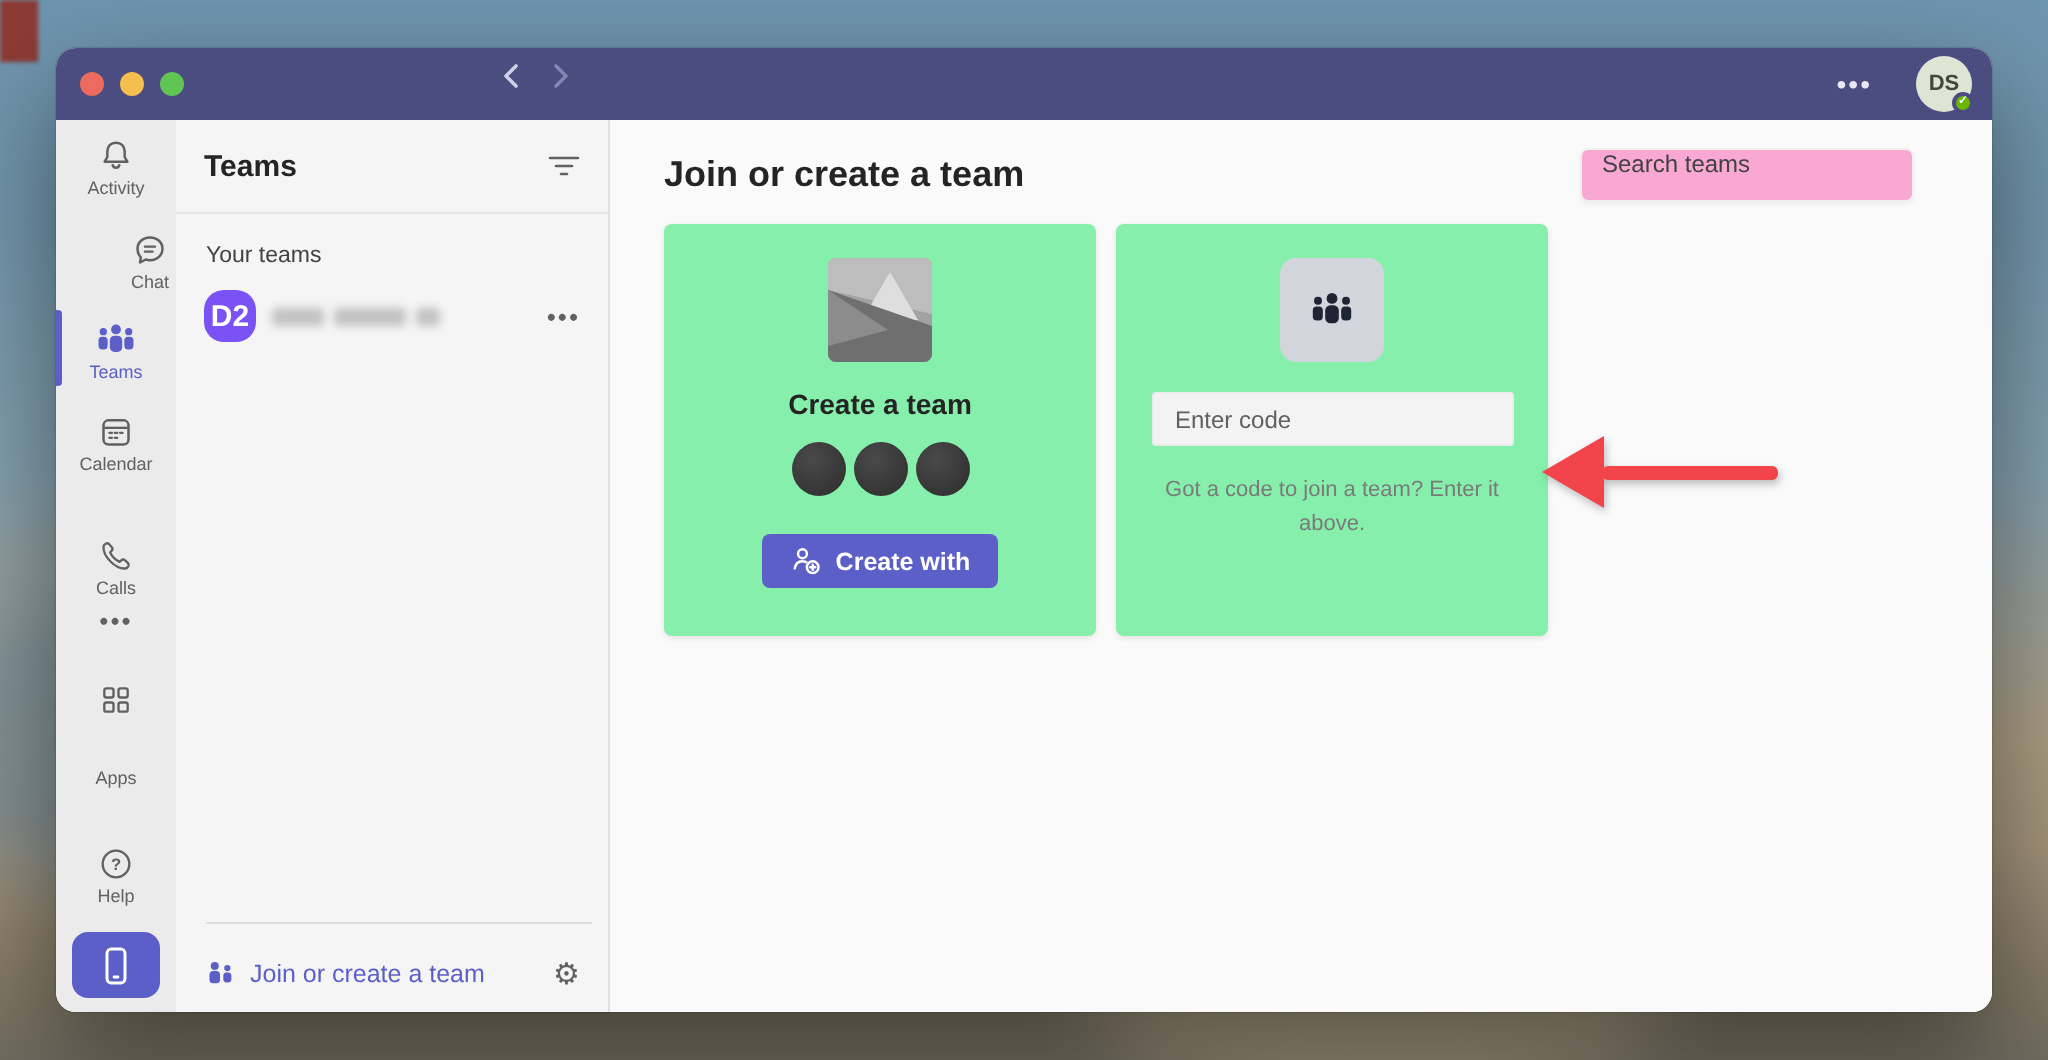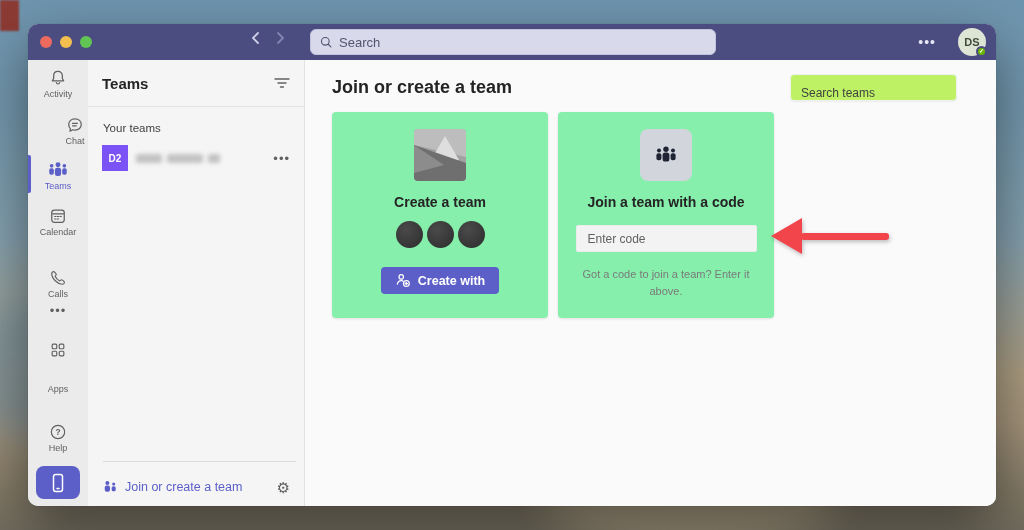--- a/index.html
+++ b/index.html
@@ -43,35 +43,35 @@
   .mobile-btn { position:absolute; left:8px; top:406px; width:44px; height:33px; background:#5b5fc7; border-radius:8px;
     display:flex; align-items:center; justify-content:center; cursor:pointer; }
 
   
   .panel { position:relative; width:217px; background:#f5f5f5; flex:none; border-right:1px solid #e1e1e1; }
   .panel-header { position:absolute; left:0; top:0; width:100%; height:47px; border-bottom:1px solid #e4e4e4;
     display:flex; align-items:center; justify-content:space-between; padding:0 14px; }
   .panel-title { font-size:15px; font-weight:bold; color:#242424; }
   .your-teams { position:absolute; left:15px; top:62px; font-size:11.5px; color:#424242; }
   .team-row { position:absolute; left:0; top:80px; width:100%; height:36px; display:flex; align-items:center; padding:0 14px; gap:8px; cursor:pointer; }
-  .team-avatar { width:26px; height:26px; border-radius:0; background:#7b52f5; color:#fff; font-size:10px; font-weight:bold;
+  .team-avatar { width:26px; height:26px; border-radius:10px; background:#7b52f5; color:#fff; font-size:15px; font-weight:bold;
     display:flex; align-items:center; justify-content:center; flex:none; }
   .blur-name { display:flex; gap:5px; align-items:center; filter:blur(2px); }
   .blur-bar { height:9px; background:#bdbdbd; border-radius:2px; opacity:.9; }
   .team-more { margin-left:auto; color:#616161; font-size:13px; letter-spacing:1px; }
   .panel-divider { position:absolute; left:15px; right:8px; top:401px; border-top:1px solid #dcdcdc; }
   .panel-footer { position:absolute; left:0; top:412px; width:100%; height:30px; display:flex; align-items:center; padding:0 14px; gap:7px; }
   .footer-link { font-size:12.5px; color:#5b5fc7; cursor:pointer; }
   .gear { margin-left:auto; color:#616161; font-size:15px; cursor:pointer; line-height:1; }
 
   
   .main { position:relative; flex:1; background:#fafafa; }
   .main-title { position:absolute; left:27px; top:17px; font-size:18px; font-weight:600; color:#242424; }
-  .search-teams { position:absolute; left:485px; top:14px; width:167px; height:27px; background:#bef264; border:1px solid #f0f0f0;
-    border-radius:4px; box-shadow:0 1px 2px rgba(0,0,0,.06); display:flex; align-items:flex-end; padding:0 8px 0 10px; }
+  .search-teams { position:absolute; left:485px; top:14px; width:167px; height:27px; background:#f9a8d4; border:1px solid #f0f0f0;
+    border-radius:4px; box-shadow:0 1px 2px rgba(0,0,0,.06); display:flex; align-items:flex-start; padding:0 8px 0 10px; }
   .search-teams input { flex:1; border:none; outline:none; background:transparent; font-size:12px; color:#424242; font-family:"Liberation Sans",sans-serif; }
   .search-teams input::placeholder { color:#424242; opacity:1; }
 
   .card { position:absolute; top:52px; width:216px; height:206px; background:#86efac; border-radius:4px;
     box-shadow:0 1px 3px rgba(0,0,0,.10); display:flex; flex-direction:column; align-items:center; }
   .card1 { left:27px; } .card2 { left:253px; }
   .card-art { margin-top:17px; width:52px; height:52px; border-radius:4px; overflow:hidden; }
   .card-tile { margin-top:17px; width:52px; height:52px; border-radius:8px; background:#d2d6dc; display:flex; align-items:center; justify-content:center; }
   .card-title { margin-top:13px; font-size:14px; font-weight:bold; color:#242424; }
   .circles { margin-top:11px; display:flex; gap:4px; }
@@ -107,27 +107,20 @@
         <span class="light y"></span>
         <span class="light g"></span>
       </div>
       <div class="nav-arrows">
         <svg class="ico" width="12" height="14" viewBox="0 0 12 14">
             <polyline points="8,2 3,7 8,12" fill="none" stroke="#cfcfe8" stroke-width="1.8" stroke-linecap="round" stroke-linejoin="round"></polyline>
           </svg>
         <svg class="ico" width="12" height="14" viewBox="0 0 12 14">
             <polyline points="4,2 9,7 4,12" fill="none" stroke="#8385b2" stroke-width="1.8" stroke-linecap="round" stroke-linejoin="round"></polyline>
           </svg>
-      </div>
-      <div class="tb-search">
-        <svg class="ico" width="14" height="14" viewBox="0 0 20 20">
-            <circle cx="9" cy="9" r="5.5" fill="none" stroke="#54546f" stroke-width="1.6"></circle>
-            <line x1="13.2" y1="13.2" x2="17" y2="17" stroke="#54546f" stroke-width="1.6" stroke-linecap="round"></line>
-          </svg>
-        <input placeholder="Search" style="">
       </div>
       <div class="tb-more">•••</div>
       <div class="avatar">
         <span>DS</span>
         <span class="presence">✓</span>
       </div>
     </div>
 
     <div class="app-body">
 
@@ -299,21 +292,20 @@
                 <g fill="#1e2433">
                   <circle cx="12" cy="5.2" r="2.7"></circle>
                   <rect x="8.6" y="8.6" width="6.8" height="9" rx="2.6"></rect>
                   <circle cx="5" cy="6.4" r="2"></circle>
                   <rect x="2.4" y="9.2" width="5" height="7" rx="2"></rect>
                   <circle cx="19" cy="6.4" r="2"></circle>
                   <rect x="16.6" y="9.2" width="5" height="7" rx="2"></rect>
                 </g>
               </svg>
           </div>
-          <div class="card-title">Join a team with a code</div>
           <input class="code-input" placeholder="Enter code" style="">
           <div class="helper">Got a code to join a team? Enter it above.</div>
         </div>
 
         <div class="arrow">
           <div class="shaft"></div>
           <div class="head"></div>
         </div>
       </div>
     </div>

